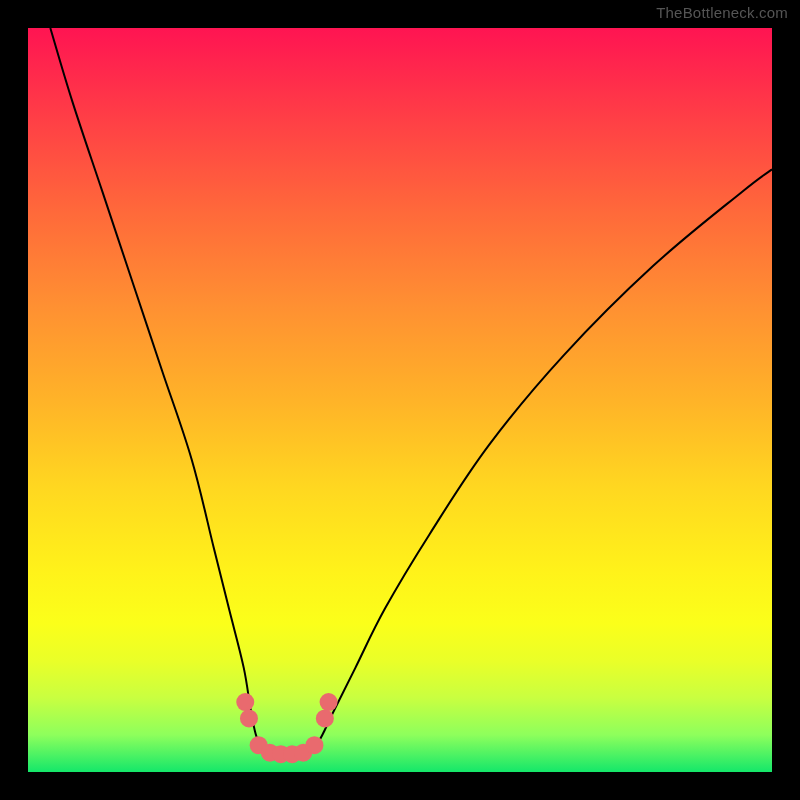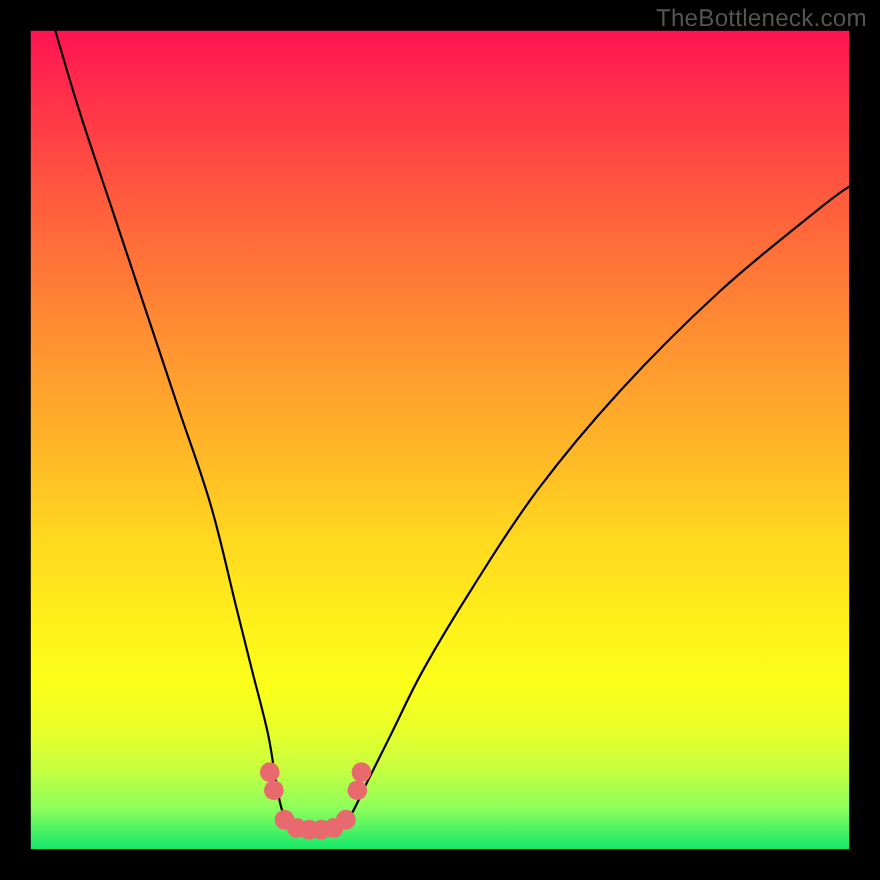--- a/index.html
+++ b/index.html
@@ -39,21 +39,21 @@
       #c9ff40 90%,
       #8eff5c 95%,
       #14e76a 100%
     );
   }
   .watermark {
     position: absolute;
     top: 4px;
     right: 12px;
     color: #555;
-    font-size: 22px;
+    font-size: 15px;
     letter-spacing: 0.2px;
     z-index: 10;
   }
   svg.overlay {
     position: absolute;
     left: 0; top: 0;
     width: 744px; height: 744px;
     overflow: visible;
   }
   .curve {

